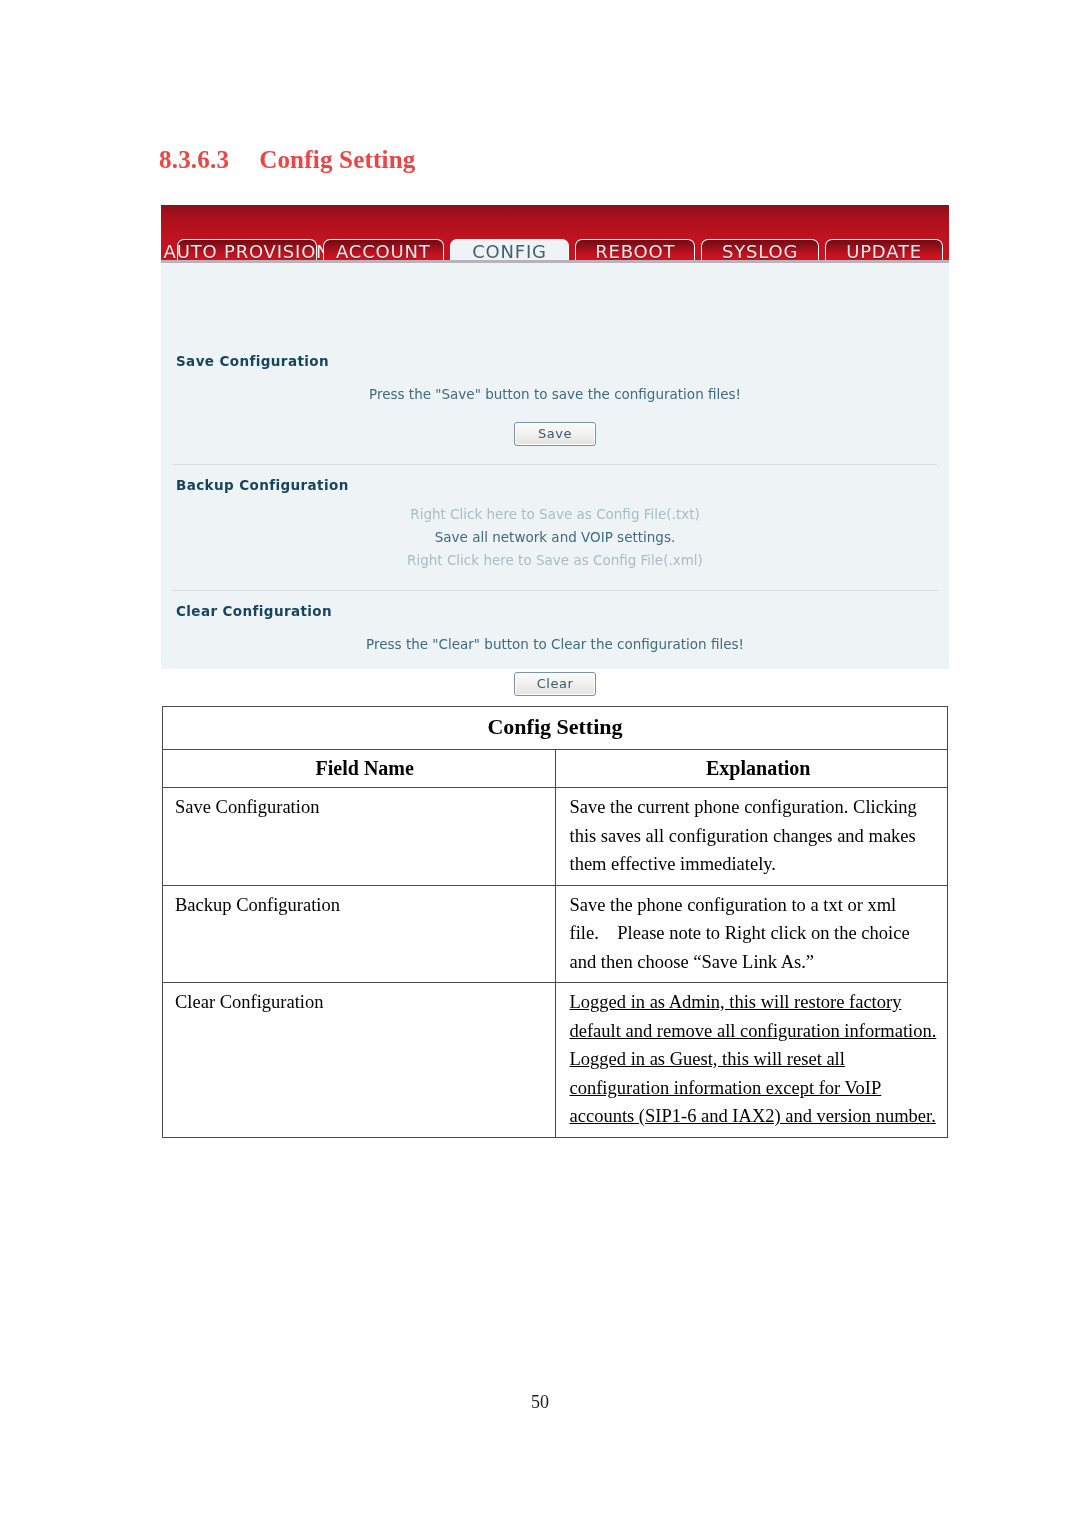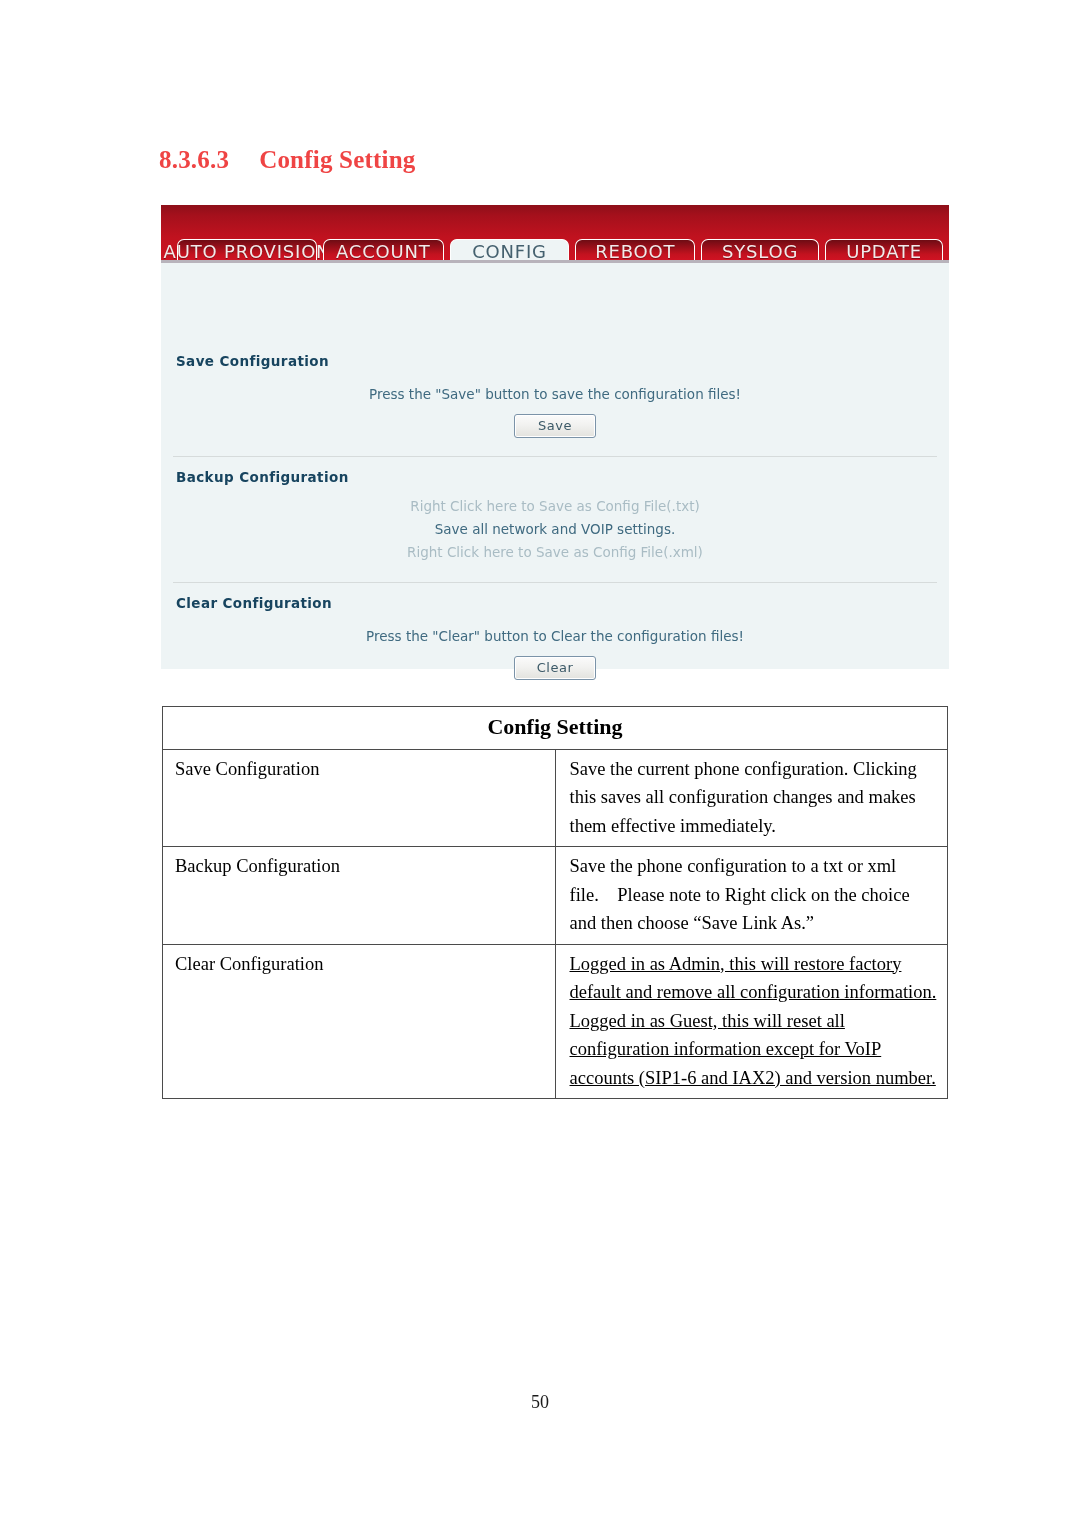--- a/index.html
+++ b/index.html
@@ -118,21 +118,21 @@
   }
   .group-body .line { line-height: 23px; }
   .group-body .muted { color: #a9bcc4; }
   .divider {
     height: 1px;
     background: #d6dbdb;
     margin: 0 12px;
   }
   .btn {
     display: inline-block;
-    margin-top: 8px;
+    margin-top: 16px;
     min-width: 82px;
     padding: 3px 18px 4px;
     border: 1px solid #7b93a8;
     border-radius: 3px;
     background: linear-gradient(180deg, #fbfbfb 0%, #f1f1ef 48%, #e2e2de 100%);
     font-family: "DejaVu Sans", sans-serif;
     font-size: 13px;
     color: #3d5a68;
     letter-spacing: .5px;
     box-shadow: inset 0 0 0 1px #ffffff;
@@ -247,20 +247,24 @@
     </div>
   </div>
 </div>
 
 <table class="doc-table">
   <tbody>
     <tr>
       <td class="tbl-title" colspan="2">Config Setting</td>
     </tr>
     <tr>
+      <td class="tbl-head c-field">Field Name</td>
+      <td class="tbl-head c-expl">Explanation</td>
+    </tr>
+    <tr>
       <td class="c-field">Save Configuration</td>
       <td class="c-expl">Save the current phone configuration. Clicking this saves all configuration changes and makes them effective immediately.</td>
     </tr>
     <tr>
       <td class="c-field">Backup Configuration</td>
       <td class="c-expl">Save the phone configuration to a txt or xml file. Please note to Right click on the choice and then choose “Save Link As.”</td>
     </tr>
     <tr>
       <td class="c-field">Clear Configuration</td>
       <td class="c-expl" style="white-space:pre-line;text-decoration:underline;">Logged in as Admin, this will restore factory default and remove all configuration information.

